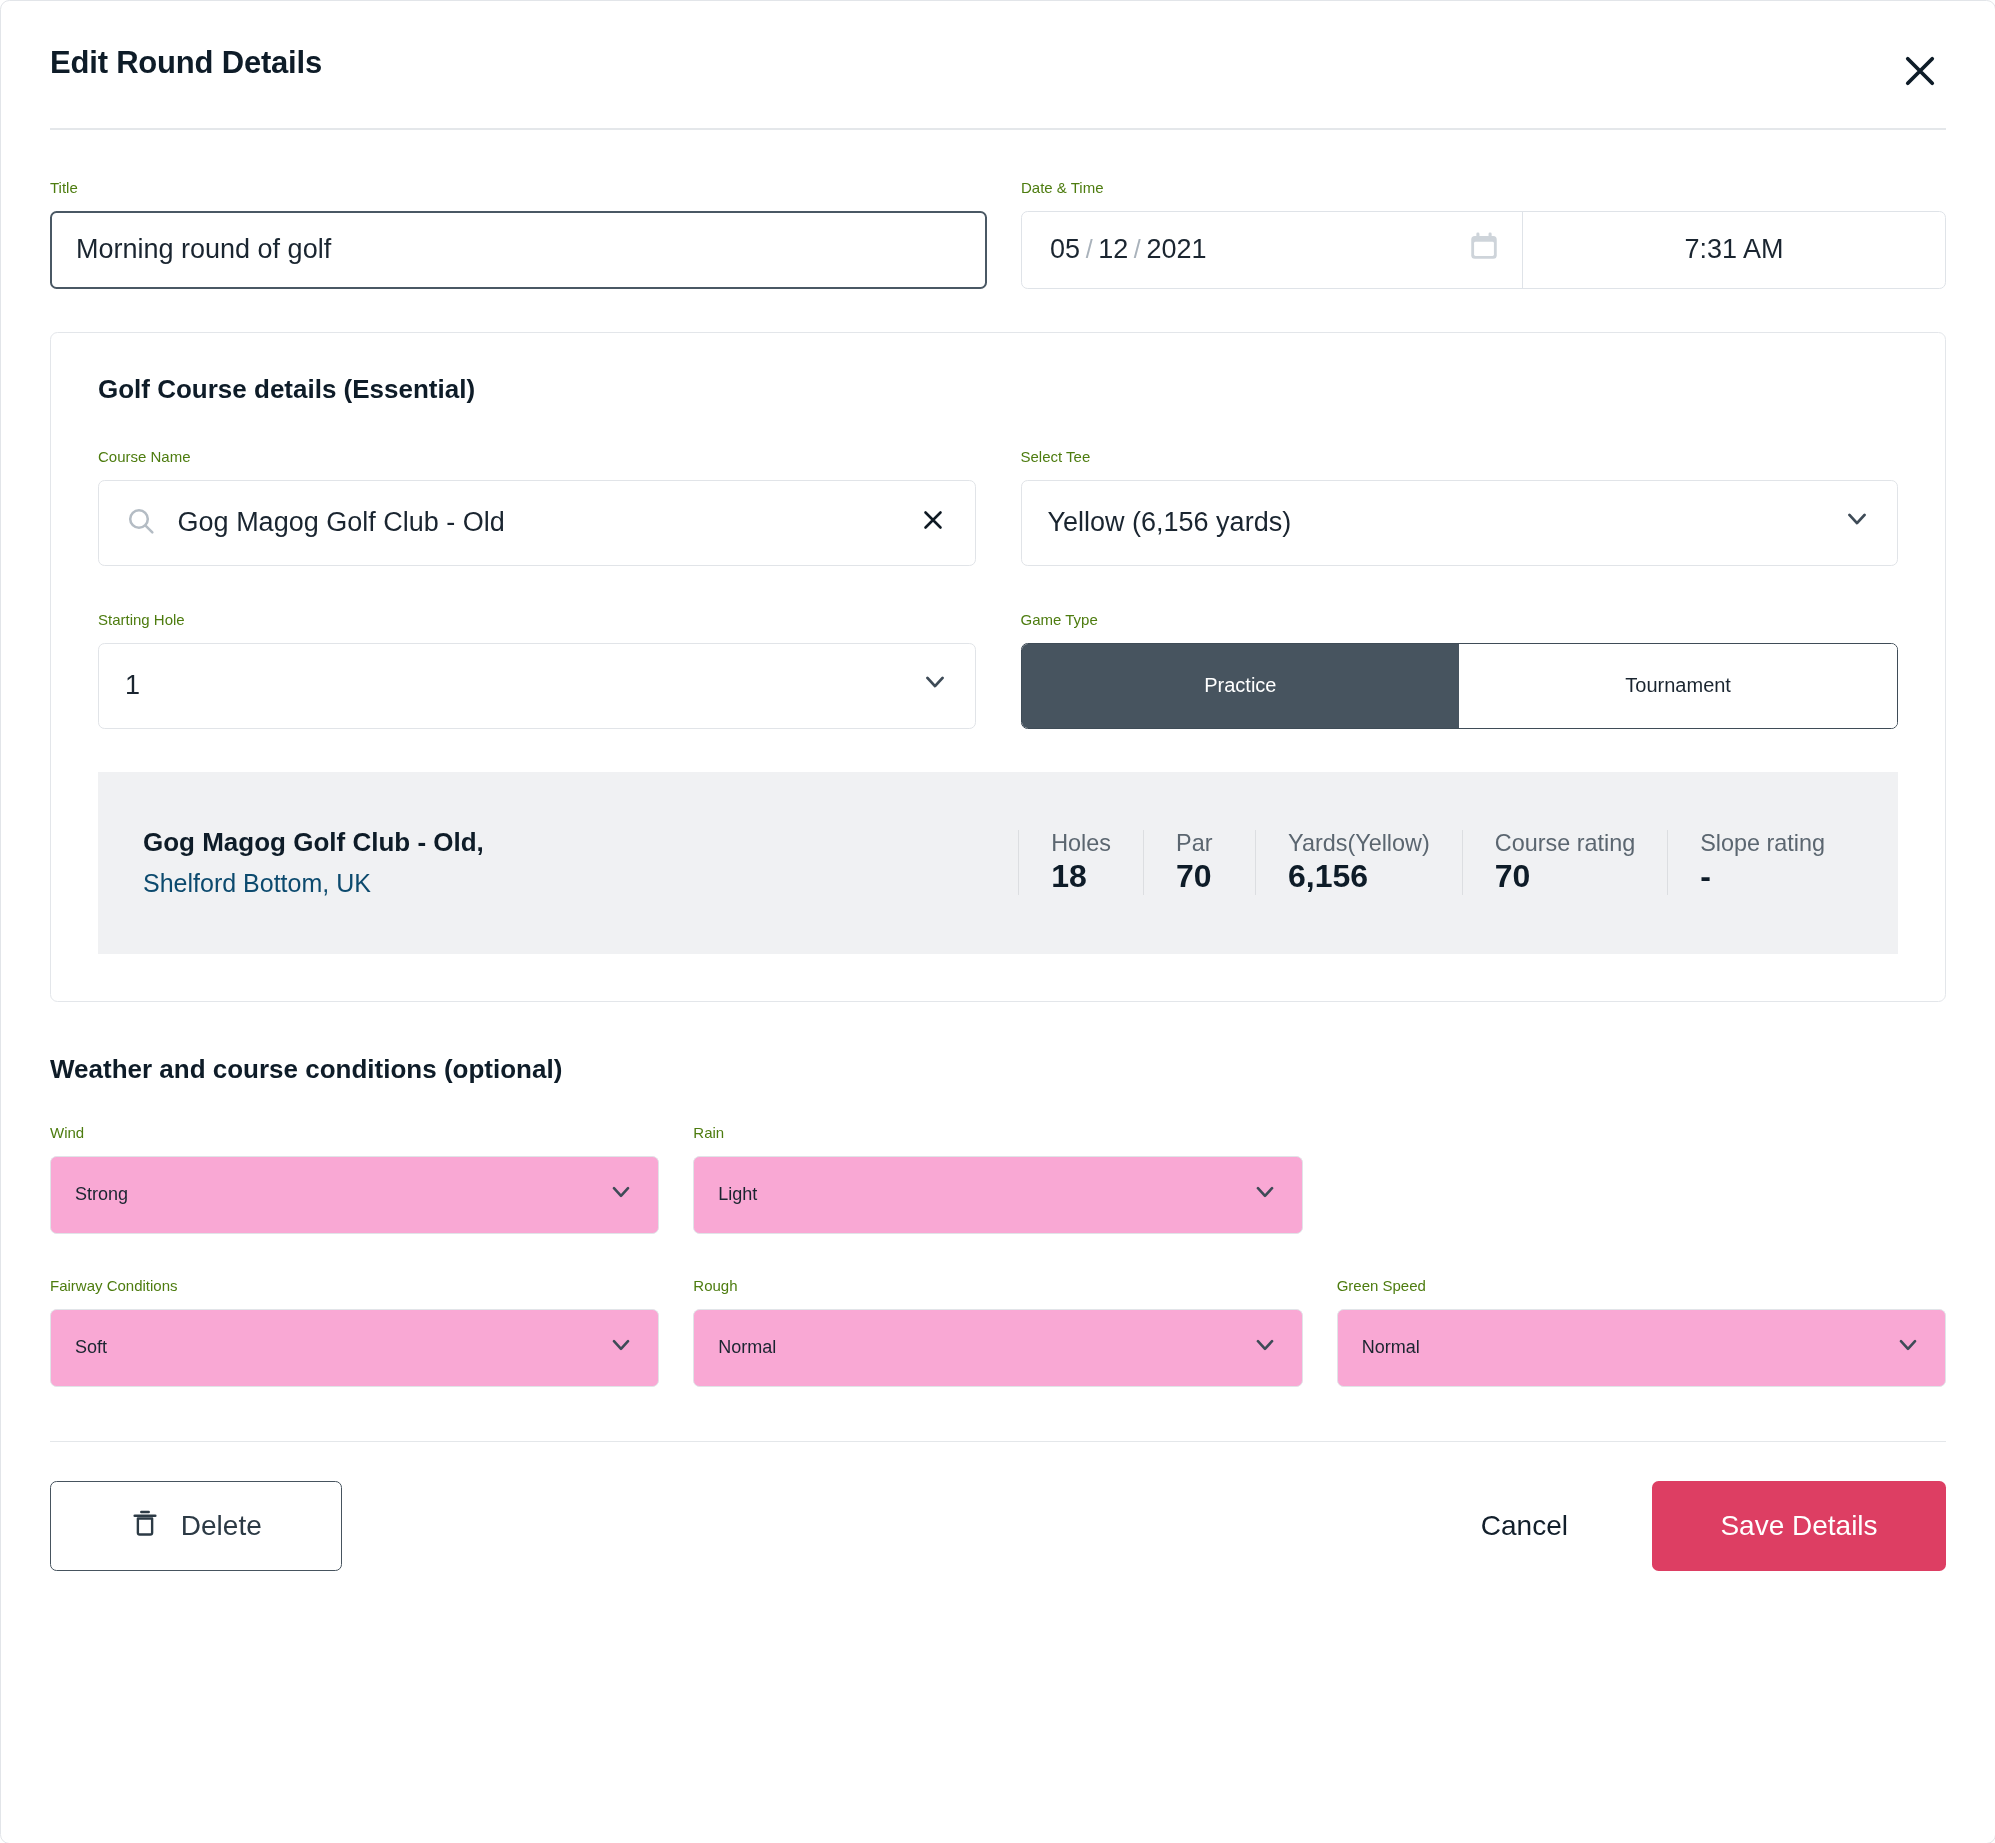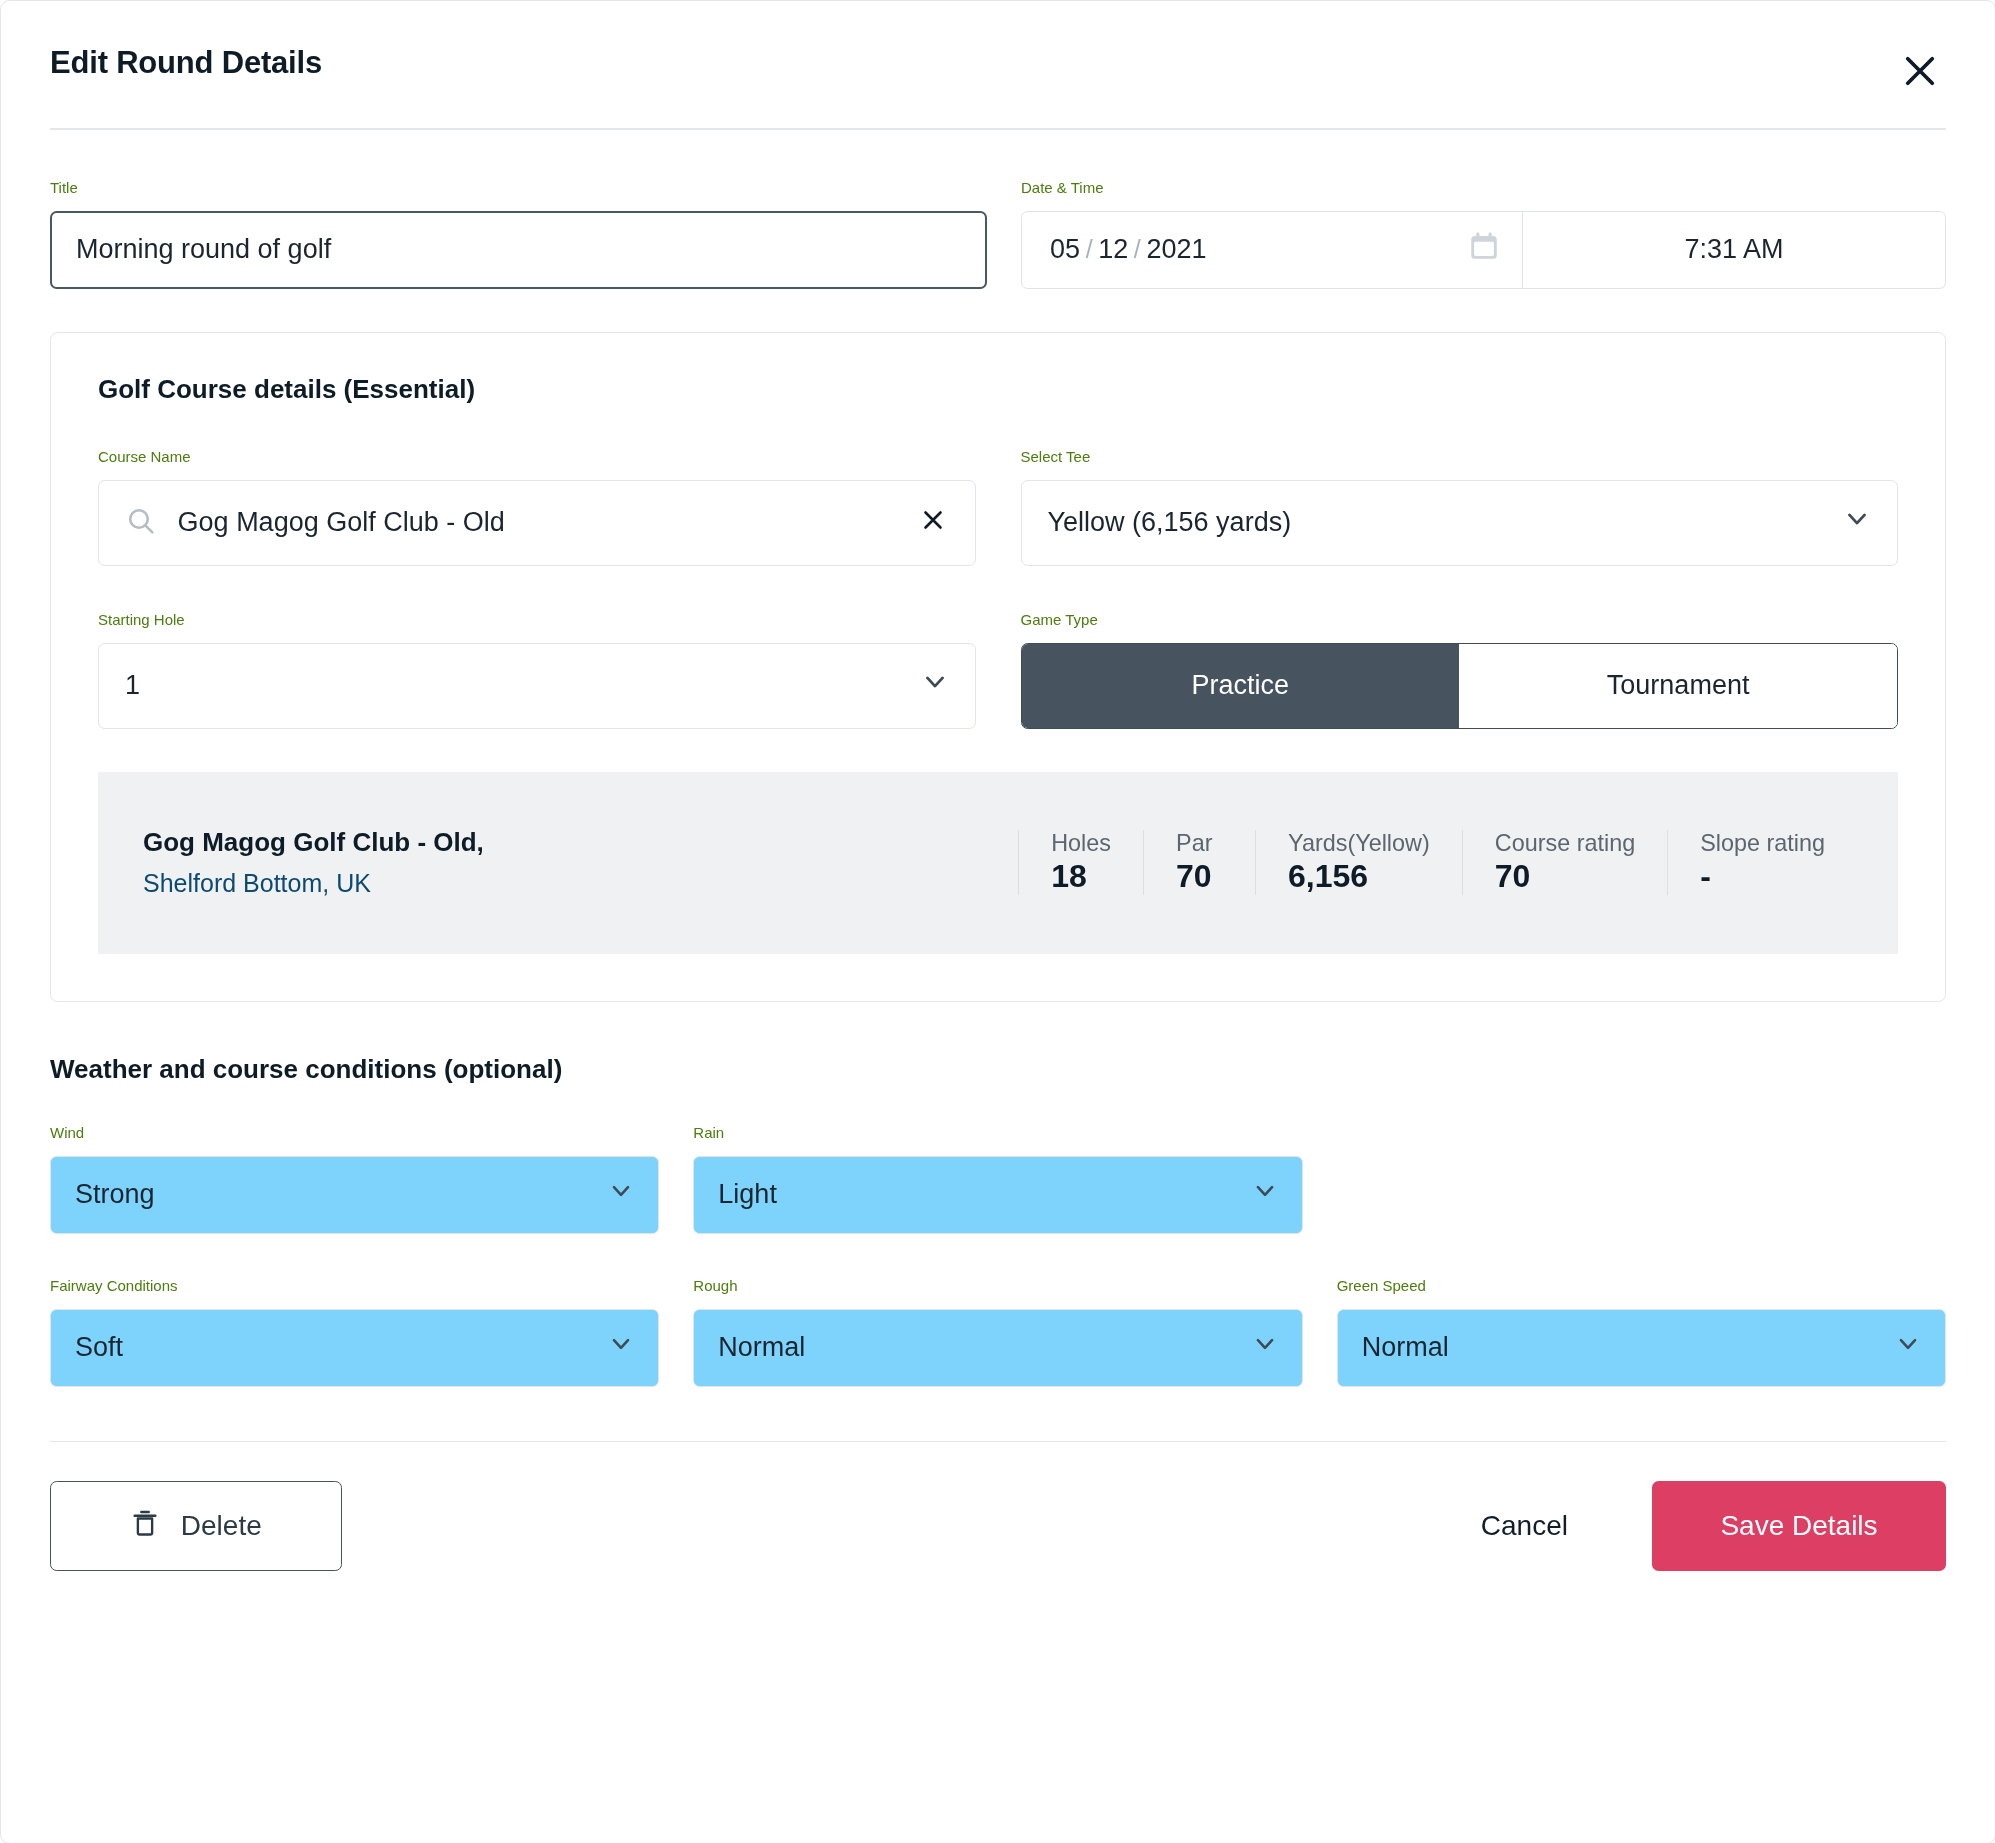--- a/index.html
+++ b/index.html
@@ -172,21 +172,21 @@
     height: 86px;
     border: 1.9px solid #3f4c57;
     border-radius: 6.6px;
     overflow: hidden;
   }
   .seg {
     flex: 1;
     display: flex;
     align-items: center;
     justify-content: center;
-    font-size: 27px;
+    font-size: 20px;
     cursor: pointer;
     background: #fff;
     color: #1a2530;
   }
   .seg.active {
     background: #47545f;
     color: #ffffff;
   }
 
   
@@ -243,23 +243,23 @@
   .w-field + .w-field { }
   .weather-row2 { margin-top: 43px; }
   .sel-sm {
     height: 78px;
     border: 1.9px solid #e1e4e8;
     border-radius: 6.6px;
     display: flex;
     align-items: center;
     justify-content: space-between;
     padding: 0 24px;
-    font-size: 27px;
-    color: #1a2530;
-    background: #7dd3fc;
+    font-size: 18px;
+    color: #1a2530;
+    background: #f9a8d4;
     cursor: pointer;
   }
   .wide-last .sel-sm { width: 100%; }
 
   
   .footer-rule {
     height: 1.9px;
     background: #e4e7ea;
     margin-top: 54px;
   }

